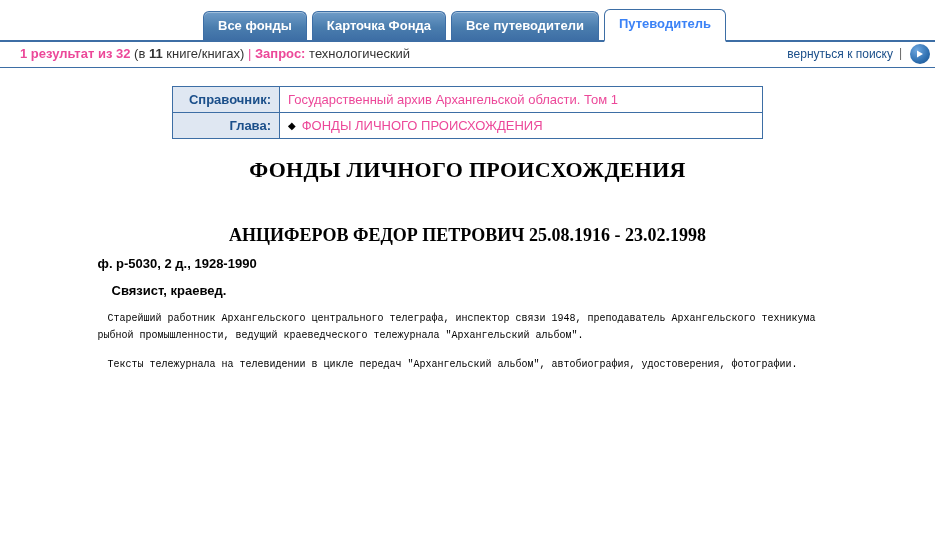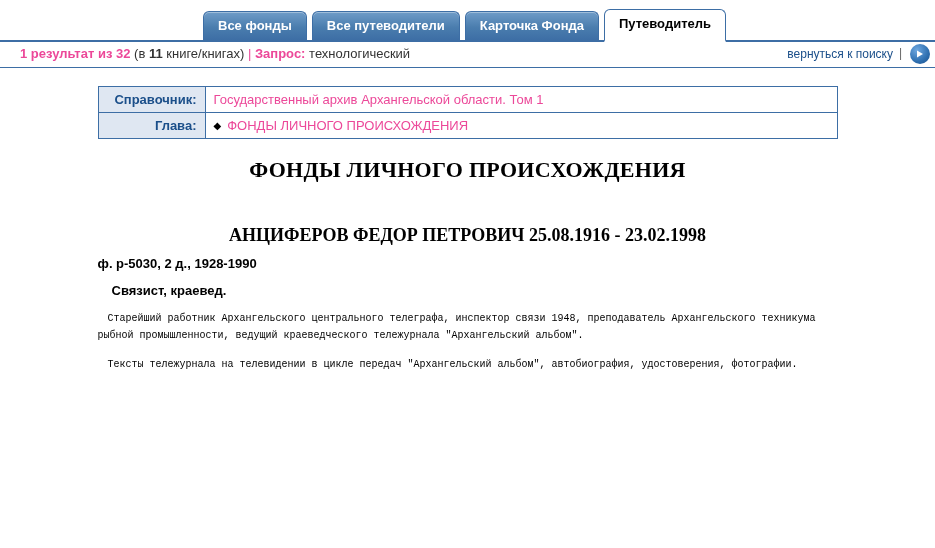--- a/index.html
+++ b/index.html
@@ -44,21 +44,21 @@
     border: 1px solid #3d6ea5;
     border-bottom: none;
     border-radius: 6px 6px 0 0;
     line-height: 16px;
     white-space: nowrap;
     cursor: pointer;
     box-shadow: inset 0 1px 0 rgba(255,255,255,0.35);
   }
   .tab.active {
     background: #ffffff;
-    color: #000000;
+    color: #3b82f6;
     border: 1px solid #3d6ea5;
     border-bottom: 2px solid #ffffff;
     margin-bottom: -2px;
     padding-bottom: 8px;
   }
 
   
   .resultbar {
     position: relative;
     height: 26px;
@@ -105,21 +105,21 @@
     display: flex;
     align-items: center;
     justify-content: center;
     cursor: pointer;
   }
   .arrow-btn svg { display: block; }
 
   
   .infotable {
     margin: 18px auto 0 auto;
-    width: 740px;
+    width: 591px;
     border-collapse: collapse;
     border: 1px solid #3d6ea5;
   }
   .infotable td {
     border: 1px solid #3d6ea5;
     padding: 5px 8px;
     font-size: 13px;
     vertical-align: top;
   }
   .infotable td.lbl {
@@ -199,22 +199,22 @@
   }
 </style>
 </head>
 <body>
 
 <div class="page">
 
   <div class="tabbar">
     <div class="tabs">
       <div class="tab">Все фонды</div>
+      <div class="tab">Карточка Фонда</div>
       <div class="tab">Все путеводители</div>
-      <div class="tab">Карточка Фонда</div>
       <div class="tab active">Путеводитель</div>
     </div>
   </div>
 
   <div class="resultbar">
     <div class="resultinfo">
       <span class="blue"><b>1 результат из 32</b></span><span> </span><span>(в </span><b>11</b><span> книге/книгах)</span><span class="blue"> | </span><b class="blue">Запрос:</b><span> </span><span>технологический</span>
     </div>
     <a class="backsearch">вернуться к поиску</a>
     <span class="sep-pipe">|</span>

